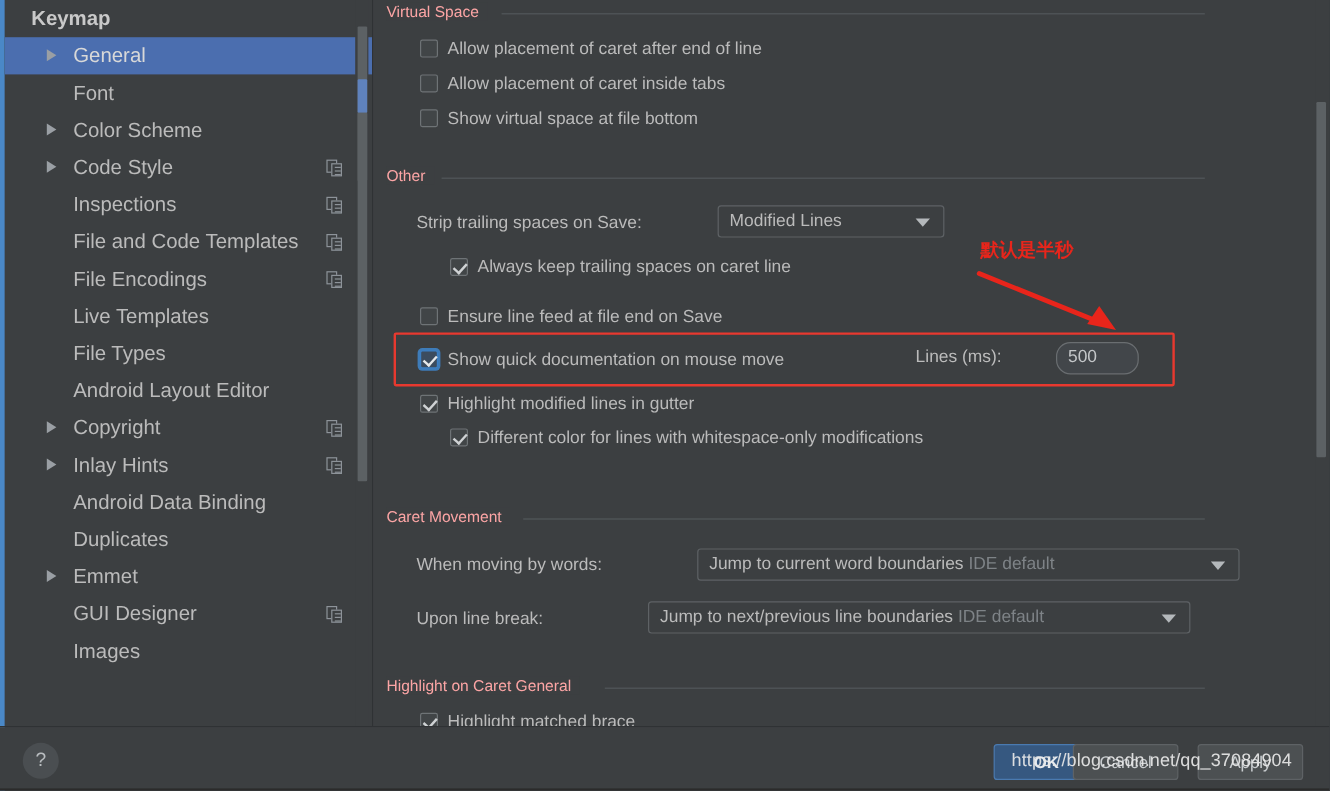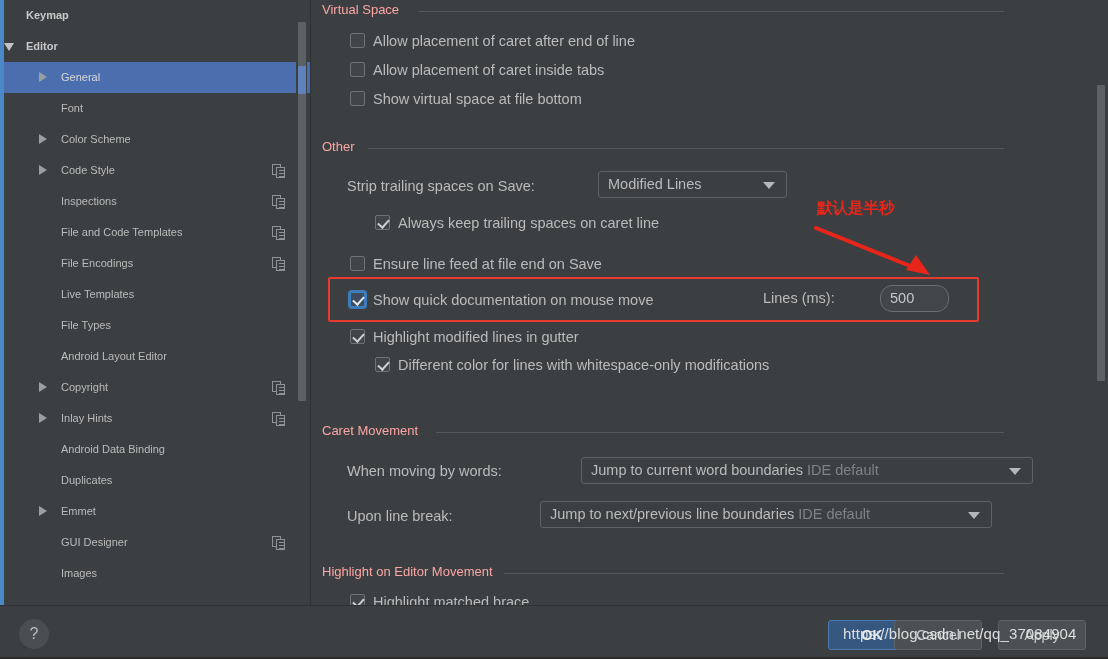--- a/index.html
+++ b/index.html
@@ -35,21 +35,21 @@
     background: #3c3f41;
     overflow: hidden;
   }
   .tree {
     position: absolute; left: 0; top: 0; width: 306px;
   }
   .tree-row {
     position: relative;
     height: 31px;
     line-height: 31px;
-    font-size: 11px;
+    font-size: 17px;
     color: #bbbbbb;
     white-space: nowrap;
     padding-right: 16px;
   }
   .tree-row.selected {
     background: #4b6eaf;
     color: #d8d8d8;
   }
   .tree-row.bold { font-weight: bold; color: #c9c9c9; }
   .tw {
@@ -286,24 +286,20 @@
 <div id="app">
 
   <div class="win-edge-left-dark"></div>
   <div class="win-edge-left"></div>
 
   <div class="sidebar">
     <div class="tree" id="tree">
         <div class="tree-row bold">
           <span class="tree-label" style="left: 22px;">Keymap</span>
         </div>
-        <div class="tree-row bold">
-          <span class="tw tw-down" style="left: 0px;"></span>
-          <span class="tree-label" style="left: 22px;">Editor</span>
-        </div>
         <div class="tree-row selected">
           <span class="tw tw-right" style="left: 35px;"></span>
           <span class="tree-label" style="left: 57px;">General</span>
         </div>
         <div class="tree-row">
           <span class="tree-label" style="left: 57px;">Font</span>
         </div>
         <div class="tree-row">
           <span class="tw tw-right" style="left: 35px;"></span>
           <span class="tree-label" style="left: 57px;">Color Scheme</span>
@@ -460,21 +456,21 @@
     </div>
 
     <div class="field-label" style="left:36px;top:508px;">Upon line break:</div>
     <div class="combo" style="left:229px;top:501px;width:452px;">
       <span>Jump to next/previous line boundaries</span>
       <span class="dim">IDE default</span>
       <span class="arrow"></span>
     </div>
 
     <div class="group" style="top:565px;">
-      <div class="group-title">Highlight on Editor Movement</div>
+      <div class="group-title">Highlight on Caret General</div>
       <div class="group-line" style="left:182px;width:500px;"></div>
     </div>
     <div class="cb-row" style="left:39px;top:592px;">
       <span class="cbox checked"></span>
       <span class="cb-label">Highlight matched brace</span>
     </div>
 
     <div class="cs-track"></div>
     <div class="cs-thumb" style="top:85px;height:296px;"></div>
   </div>

